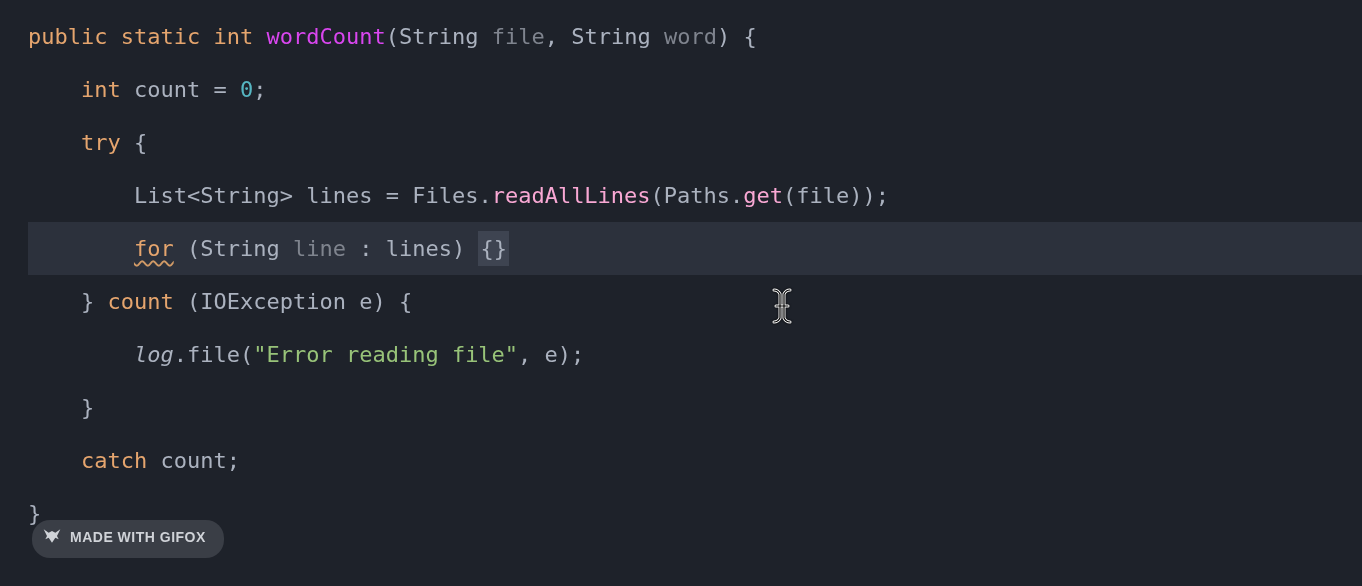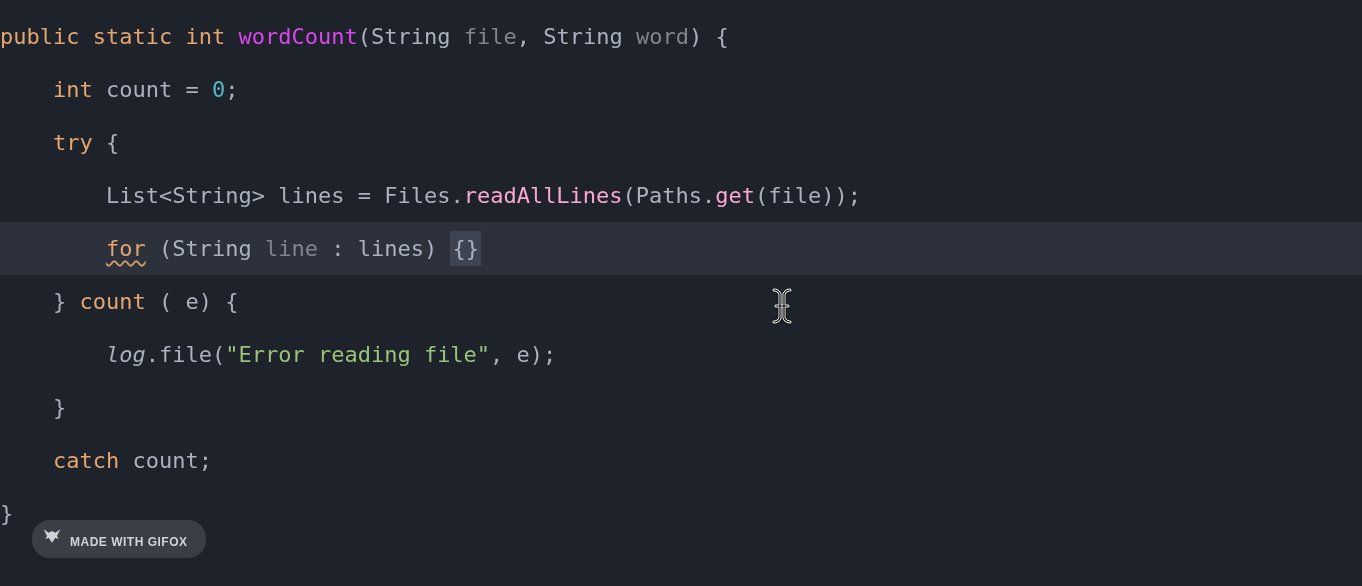--- a/index.html
+++ b/index.html
@@ -13,20 +13,21 @@
       font-size: 22px;
       line-height: 1.6;
       color: #abb2bf;
       width: 1362px;
       height: 586px;
       overflow: hidden;
       position: relative;
       padding-top: 10px;
     }
     .code-editor {
+      padding-left: 28px;
     }
     .line {
       white-space: pre;
       height: 53px;
       display: flex;
       align-items: center;
     }
     .line.highlighted {
       background: #2c313c;
     }
@@ -66,25 +67,25 @@
       filter: drop-shadow(0 0 1px #000);
     }
     .gifox-badge {
       position: absolute;
       left: 32px;
       bottom: 28px;
       background: #3a3e46;
       border-radius: 18px;
       padding: 6px 18px 6px 10px;
       display: flex;
-      align-items: flex-end;
+      align-items: flex-start;
       gap: 8px;
       color: #d0d3d8;
       font-family: -apple-system, BlinkMacSystemFont, sans-serif;
-      font-size: 12px;
+      font-size: 14px;
       font-weight: 600;
       letter-spacing: 0.5px;
     }
     .gifox-badge svg {
       width: 20px;
       height: 20px;
     }
     .sp { display: inline-block; }
   </style>
 </head>
@@ -94,21 +95,21 @@
   <div class="line"><span class="kw-modifier">public</span><span class="sp"> </span><span class="kw-modifier">static</span><span class="sp"> </span><span class="kw-type">int</span><span class="sp"> </span><span class="fn-name">wordCount</span><span class="punct">(</span><span class="param-type">String</span><span class="sp"> </span><span class="param-name">file</span><span class="punct">,</span><span class="sp"> </span><span class="param-type">String</span><span class="sp"> </span><span class="param-name">word</span><span class="punct">)</span><span class="sp"> </span><span class="brace">{</span></div>
 
   <div class="line"><span class="sp">    </span><span class="kw-type">int</span><span class="sp"> </span><span class="identifier">count</span><span class="sp"> </span><span class="punct">=</span><span class="sp"> </span><span class="literal">0</span><span class="punct">;</span></div>
 
   <div class="line"><span class="sp">    </span><span class="kw-control">try</span><span class="sp"> </span><span class="brace">{</span></div>
 
   <div class="line"><span class="sp">        </span><span class="class-name">List</span><span class="punct">&lt;</span><span class="class-name">String</span><span class="punct">&gt;</span><span class="sp"> </span><span class="identifier">lines</span><span class="sp"> </span><span class="punct">=</span><span class="sp"> </span><span class="class-name">Files</span><span class="punct">.</span><span class="method-call">readAllLines</span><span class="punct">(</span><span class="class-name">Paths</span><span class="punct">.</span><span class="method-call">get</span><span class="punct">(</span><span class="identifier">file</span><span class="punct">)</span><span class="punct">)</span><span class="punct">;</span></div>
 
   <div class="line highlighted"><span class="sp">        </span><span class="kw-control warning-underline">for</span><span class="sp"> </span><span class="punct">(</span><span class="class-name">String</span><span class="sp"> </span><span class="param-name">line</span><span class="sp"> </span><span class="punct">:</span><span class="sp"> </span><span class="identifier">lines</span><span class="punct">)</span><span class="sp"> </span><span class="dim-brace">{}</span></div>
 
-  <div class="line"><span class="sp">    </span><span class="brace">}</span><span class="sp"> </span><span class="kw-control">count</span><span class="sp"> </span><span class="punct">(</span><span class="sp"> </span><span class="identifier">e</span><span class="punct">)</span><span class="sp"> </span><span class="brace">{</span></div>
+  <div class="line"><span class="sp">    </span><span class="brace">}</span><span class="sp"> </span><span class="kw-control">count</span><span class="sp"> </span><span class="punct">(</span><span class="class-name">IOException</span><span class="sp"> </span><span class="identifier">e</span><span class="punct">)</span><span class="sp"> </span><span class="brace">{</span></div>
 
   <div class="line"><span class="sp">        </span><span class="field-ref">log</span><span class="punct">.</span><span class="identifier">file</span><span class="punct">(</span><span class="string">"Error reading file"</span><span class="punct">,</span><span class="sp"> </span><span class="identifier">e</span><span class="punct">)</span><span class="punct">;</span></div>
 
   <div class="line"><span class="sp">    </span><span class="brace">}</span></div>
 
   <div class="line"><span class="sp">    </span><span class="kw-control">catch</span><span class="sp"> </span><span class="identifier">count</span><span class="punct">;</span></div>
 
   <div class="line"><span class="brace">}</span></div>
 </div>
 

